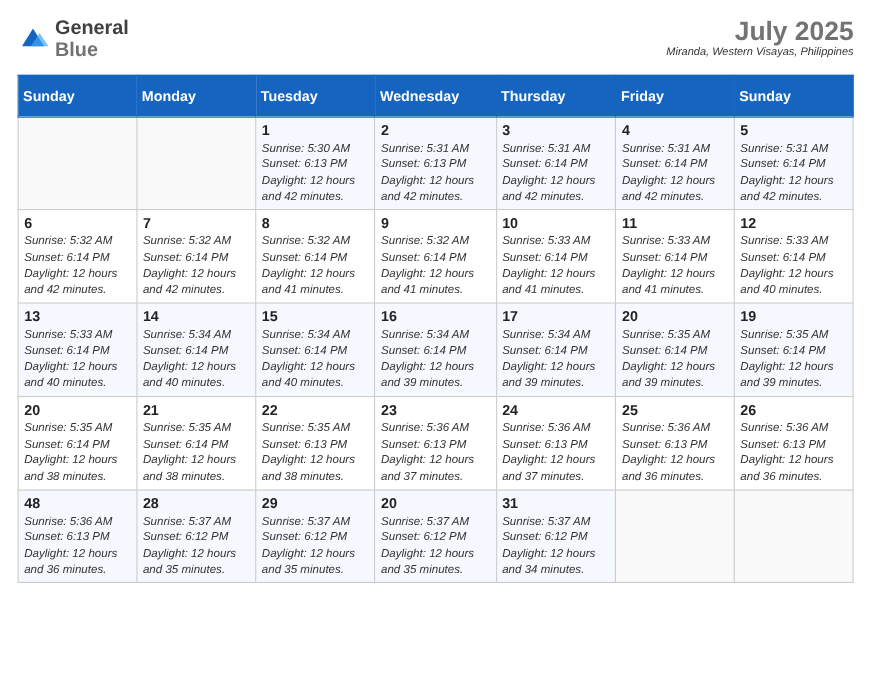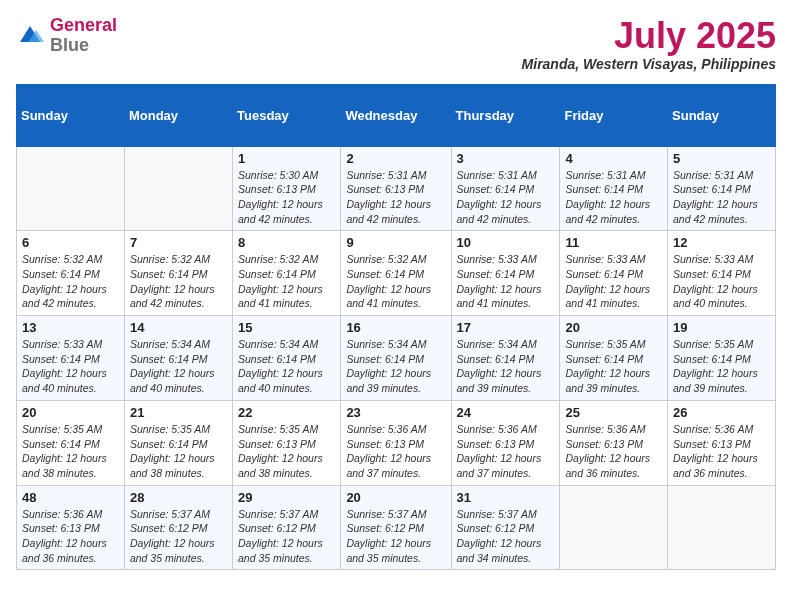--- a/index.html
+++ b/index.html
@@ -22,55 +22,54 @@
       gap: 6px;
     }
     .logo-text {
       display: flex;
       flex-direction: column;
       line-height: 1.1;
     }
     .logo-general {
       font-size: 18px;
       font-weight: bold;
-      color: #be185d;
+      color: #404040;
     }
     .logo-blue {
       font-size: 18px;
       font-weight: bold;
       color: #737373;
     }
     .logo-icon {
       width: 28px;
       height: 28px;
     }
     .title-block {
       text-align: right;
     }
     .month-title {
-      font-size: 36px;
-      font-weight: bold;
-      color: #be185d;
+      font-size: 24px;
+      font-weight: bold;
+      color: #737373;
       line-height: 1.1;
     }
     .location {
-      font-size: 14px;
+      font-size: 10px;
       color: #333;
       font-style: italic;
-      font-weight: bold;
     }
     .calendar {
       width: 100%;
       border-collapse: collapse;
       font-size: 11px;
     }
     .calendar thead th {
       background: #1565c0;
       color: #fff;
-      padding: 23px 4px;
+      padding: 11px 4px;
       text-align: left;
       font-size: 13px;
       font-weight: bold;
       border: 1px solid #1565c0;
     }
     .calendar tbody td {
       vertical-align: top;
       border: 1px solid #ccc;
       padding: 4px 5px;
       width: 113px;

